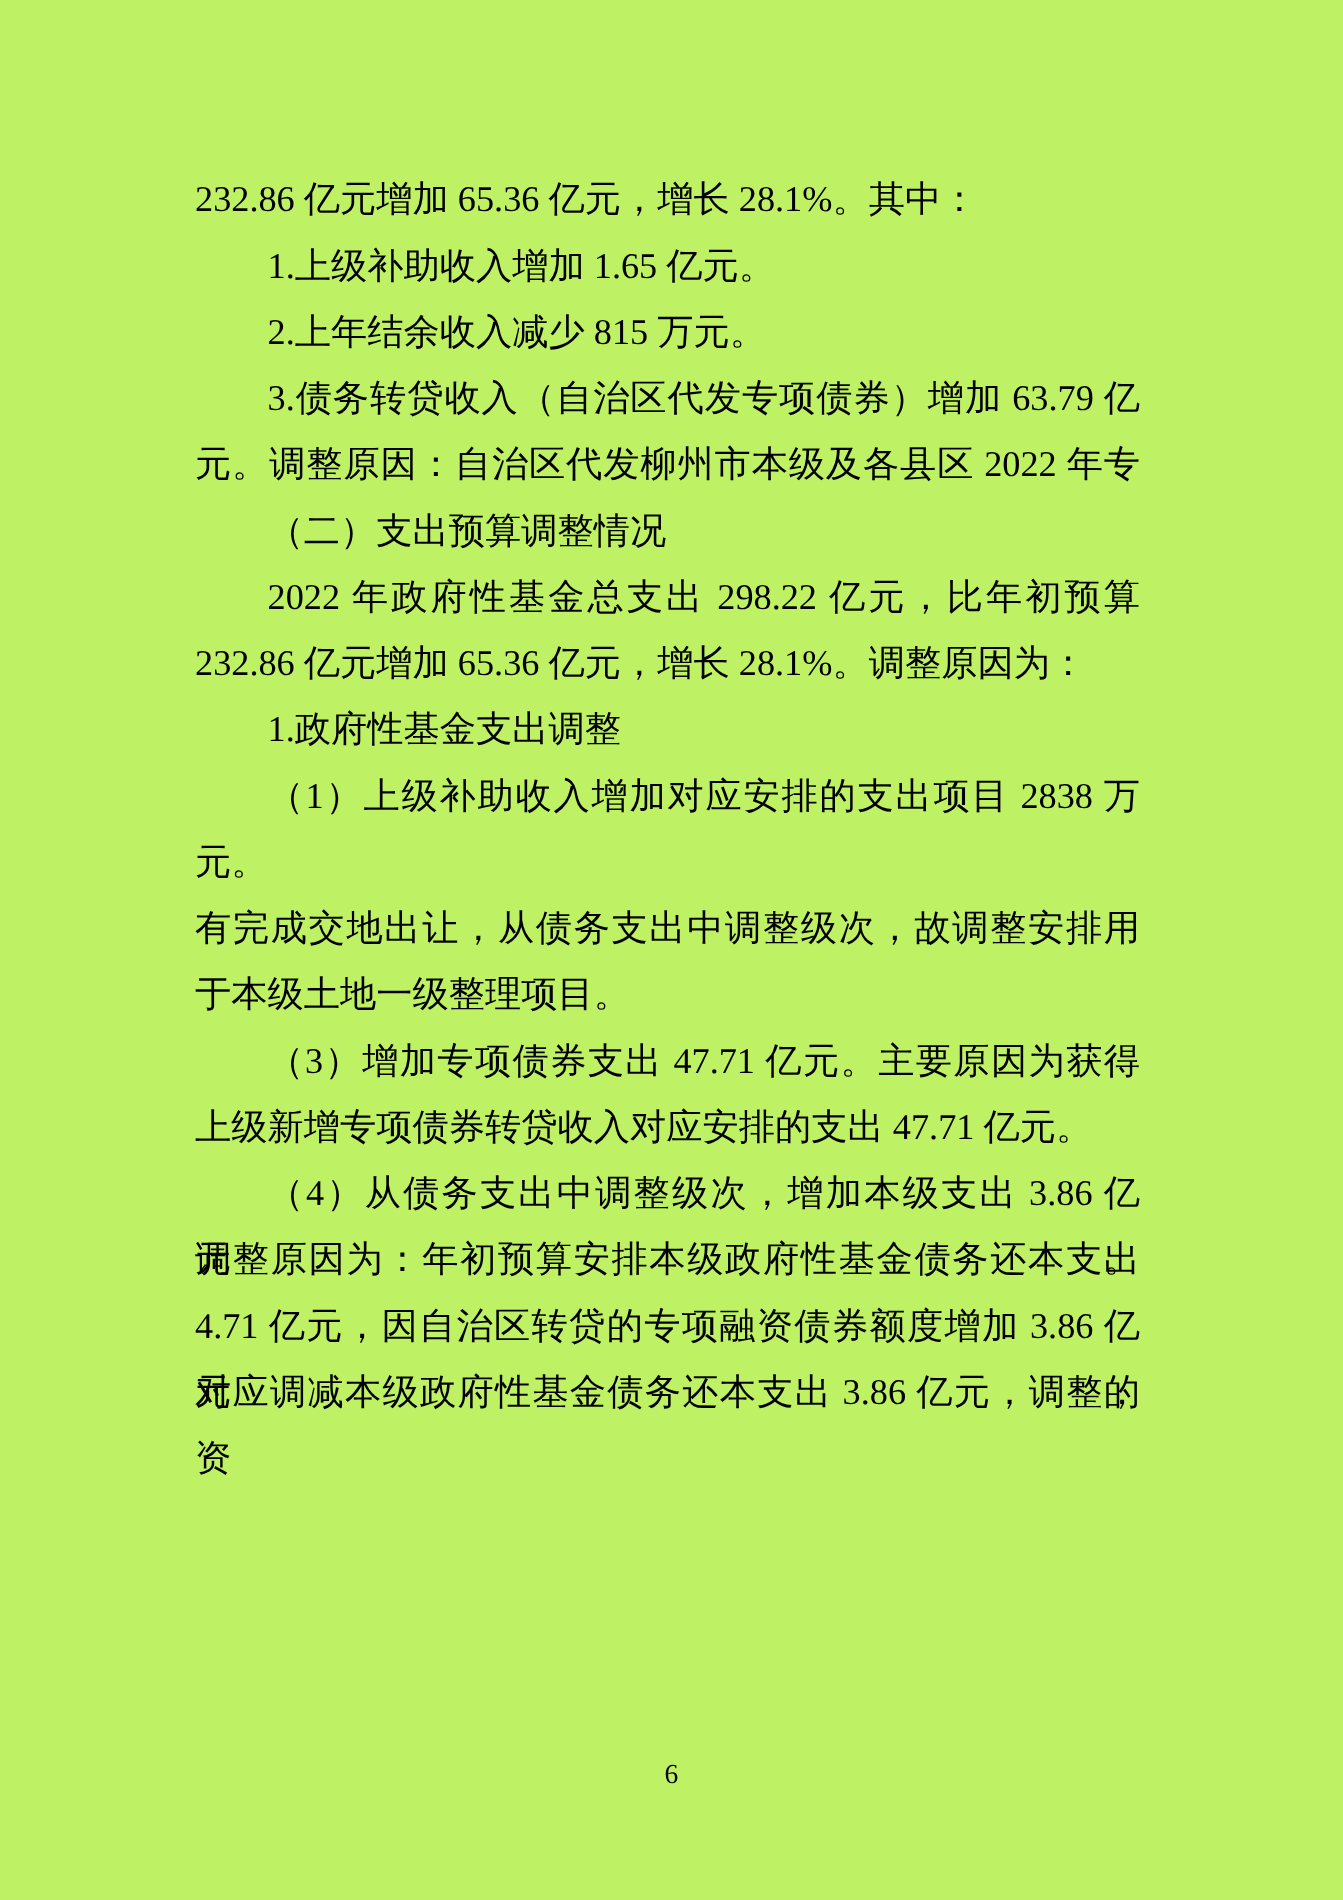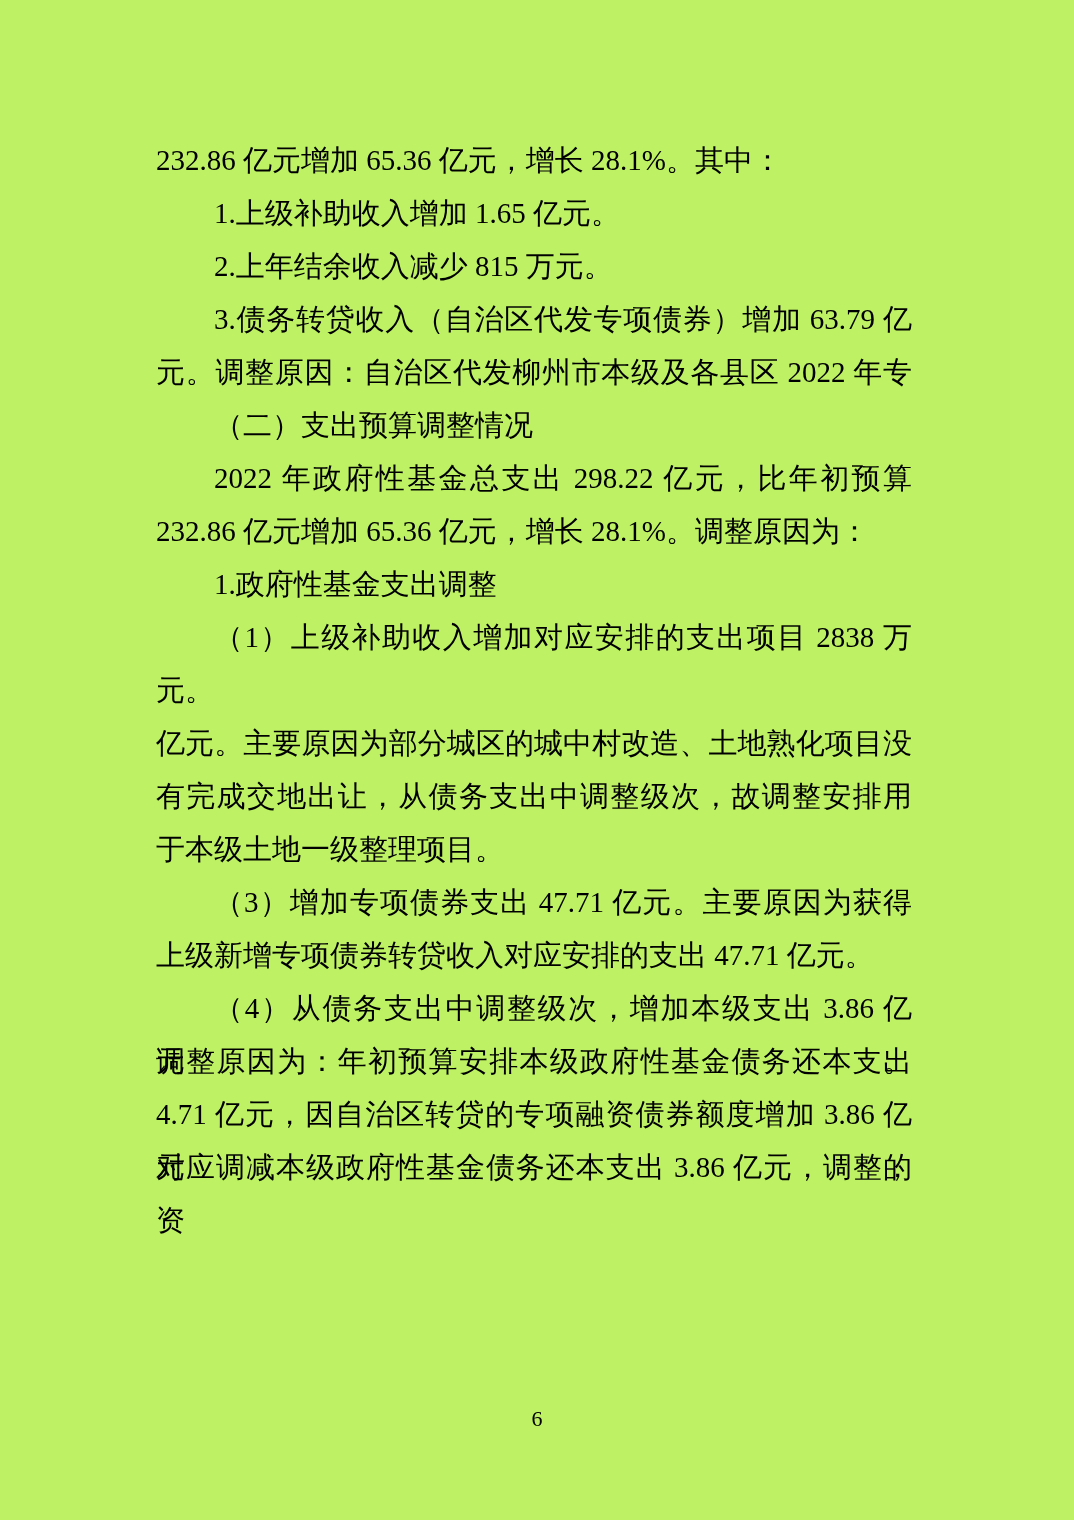--- a/index.html
+++ b/index.html
@@ -59,21 +59,20 @@
       <div class="line indent">1.上级补助收入增加 1.65 亿元。</div>
       <div class="line indent">2.上年结余收入减少 815 万元。</div>
       <div class="line indent just">3.债务转贷收入（自治区代发专项债券）增加 63.79 亿</div>
       <div class="line just">元。调整原因：自治区代发柳州市本级及各县区 2022 年专</div>
       <div class="line indent bold">（二）支出预算调整情况</div>
       <div class="line indent just">2022 年政府性基金总支出 298.22 亿元，比年初预算</div>
       <div class="line">232.86 亿元增加 65.36 亿元，增长 28.1%。调整原因为：</div>
       <div class="line indent">1.政府性基金支出调整</div>
       <div class="line indent just">（1）上级补助收入增加对应安排的支出项目 2838 万</div>
       <div class="line">元。</div>
-      <div class="line just">亿元。主要原因为部分城区的城中村改造、土地熟化项目没</div>
       <div class="line just">有完成交地出让，从债务支出中调整级次，故调整安排用</div>
       <div class="line">于本级土地一级整理项目。</div>
       <div class="line indent just">（3）增加专项债券支出 47.71 亿元。主要原因为获得</div>
       <div class="line">上级新增专项债券转贷收入对应安排的支出 47.71 亿元。</div>
       <div class="line indent just">（4）从债务支出中调整级次，增加本级支出 3.86 亿元。</div>
       <div class="line just">调整原因为：年初预算安排本级政府性基金债务还本支出</div>
       <div class="line just">4.71 亿元，因自治区转贷的专项融资债券额度增加 3.86 亿元，</div>
       <div class="line just">对应调减本级政府性基金债务还本支出 3.86 亿元，调整的资</div>
     </div>
   <div class="footer">

